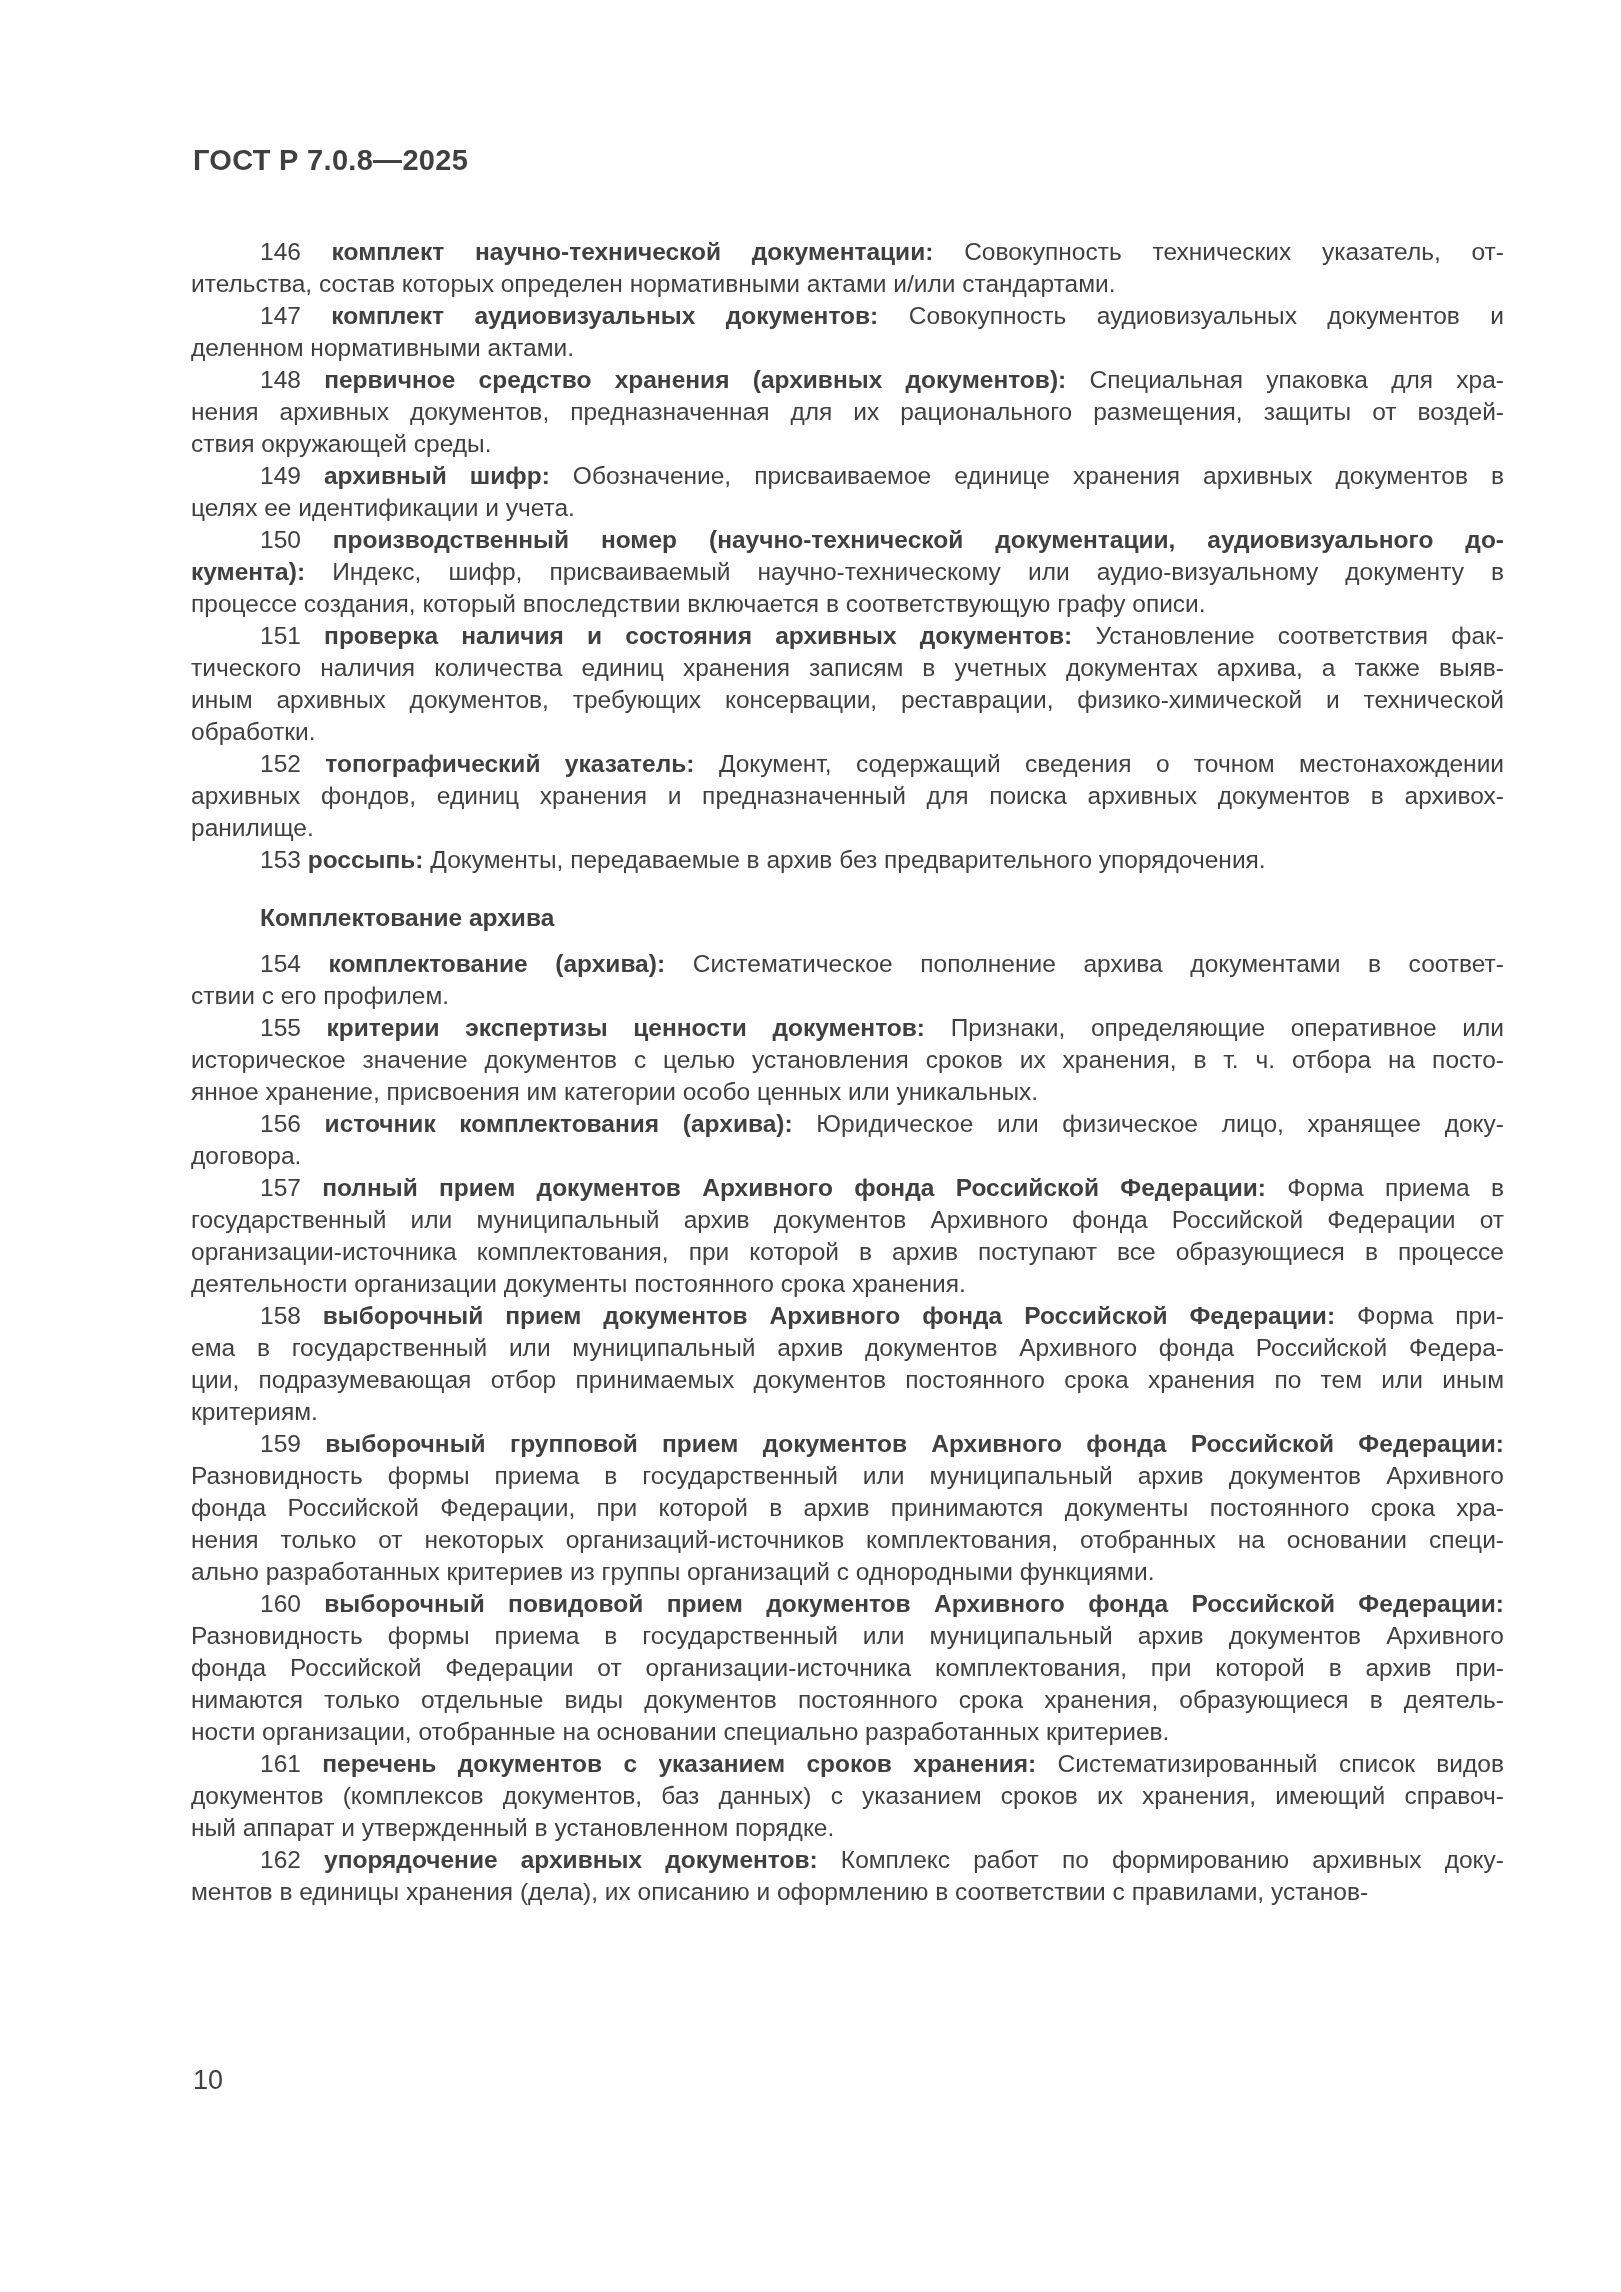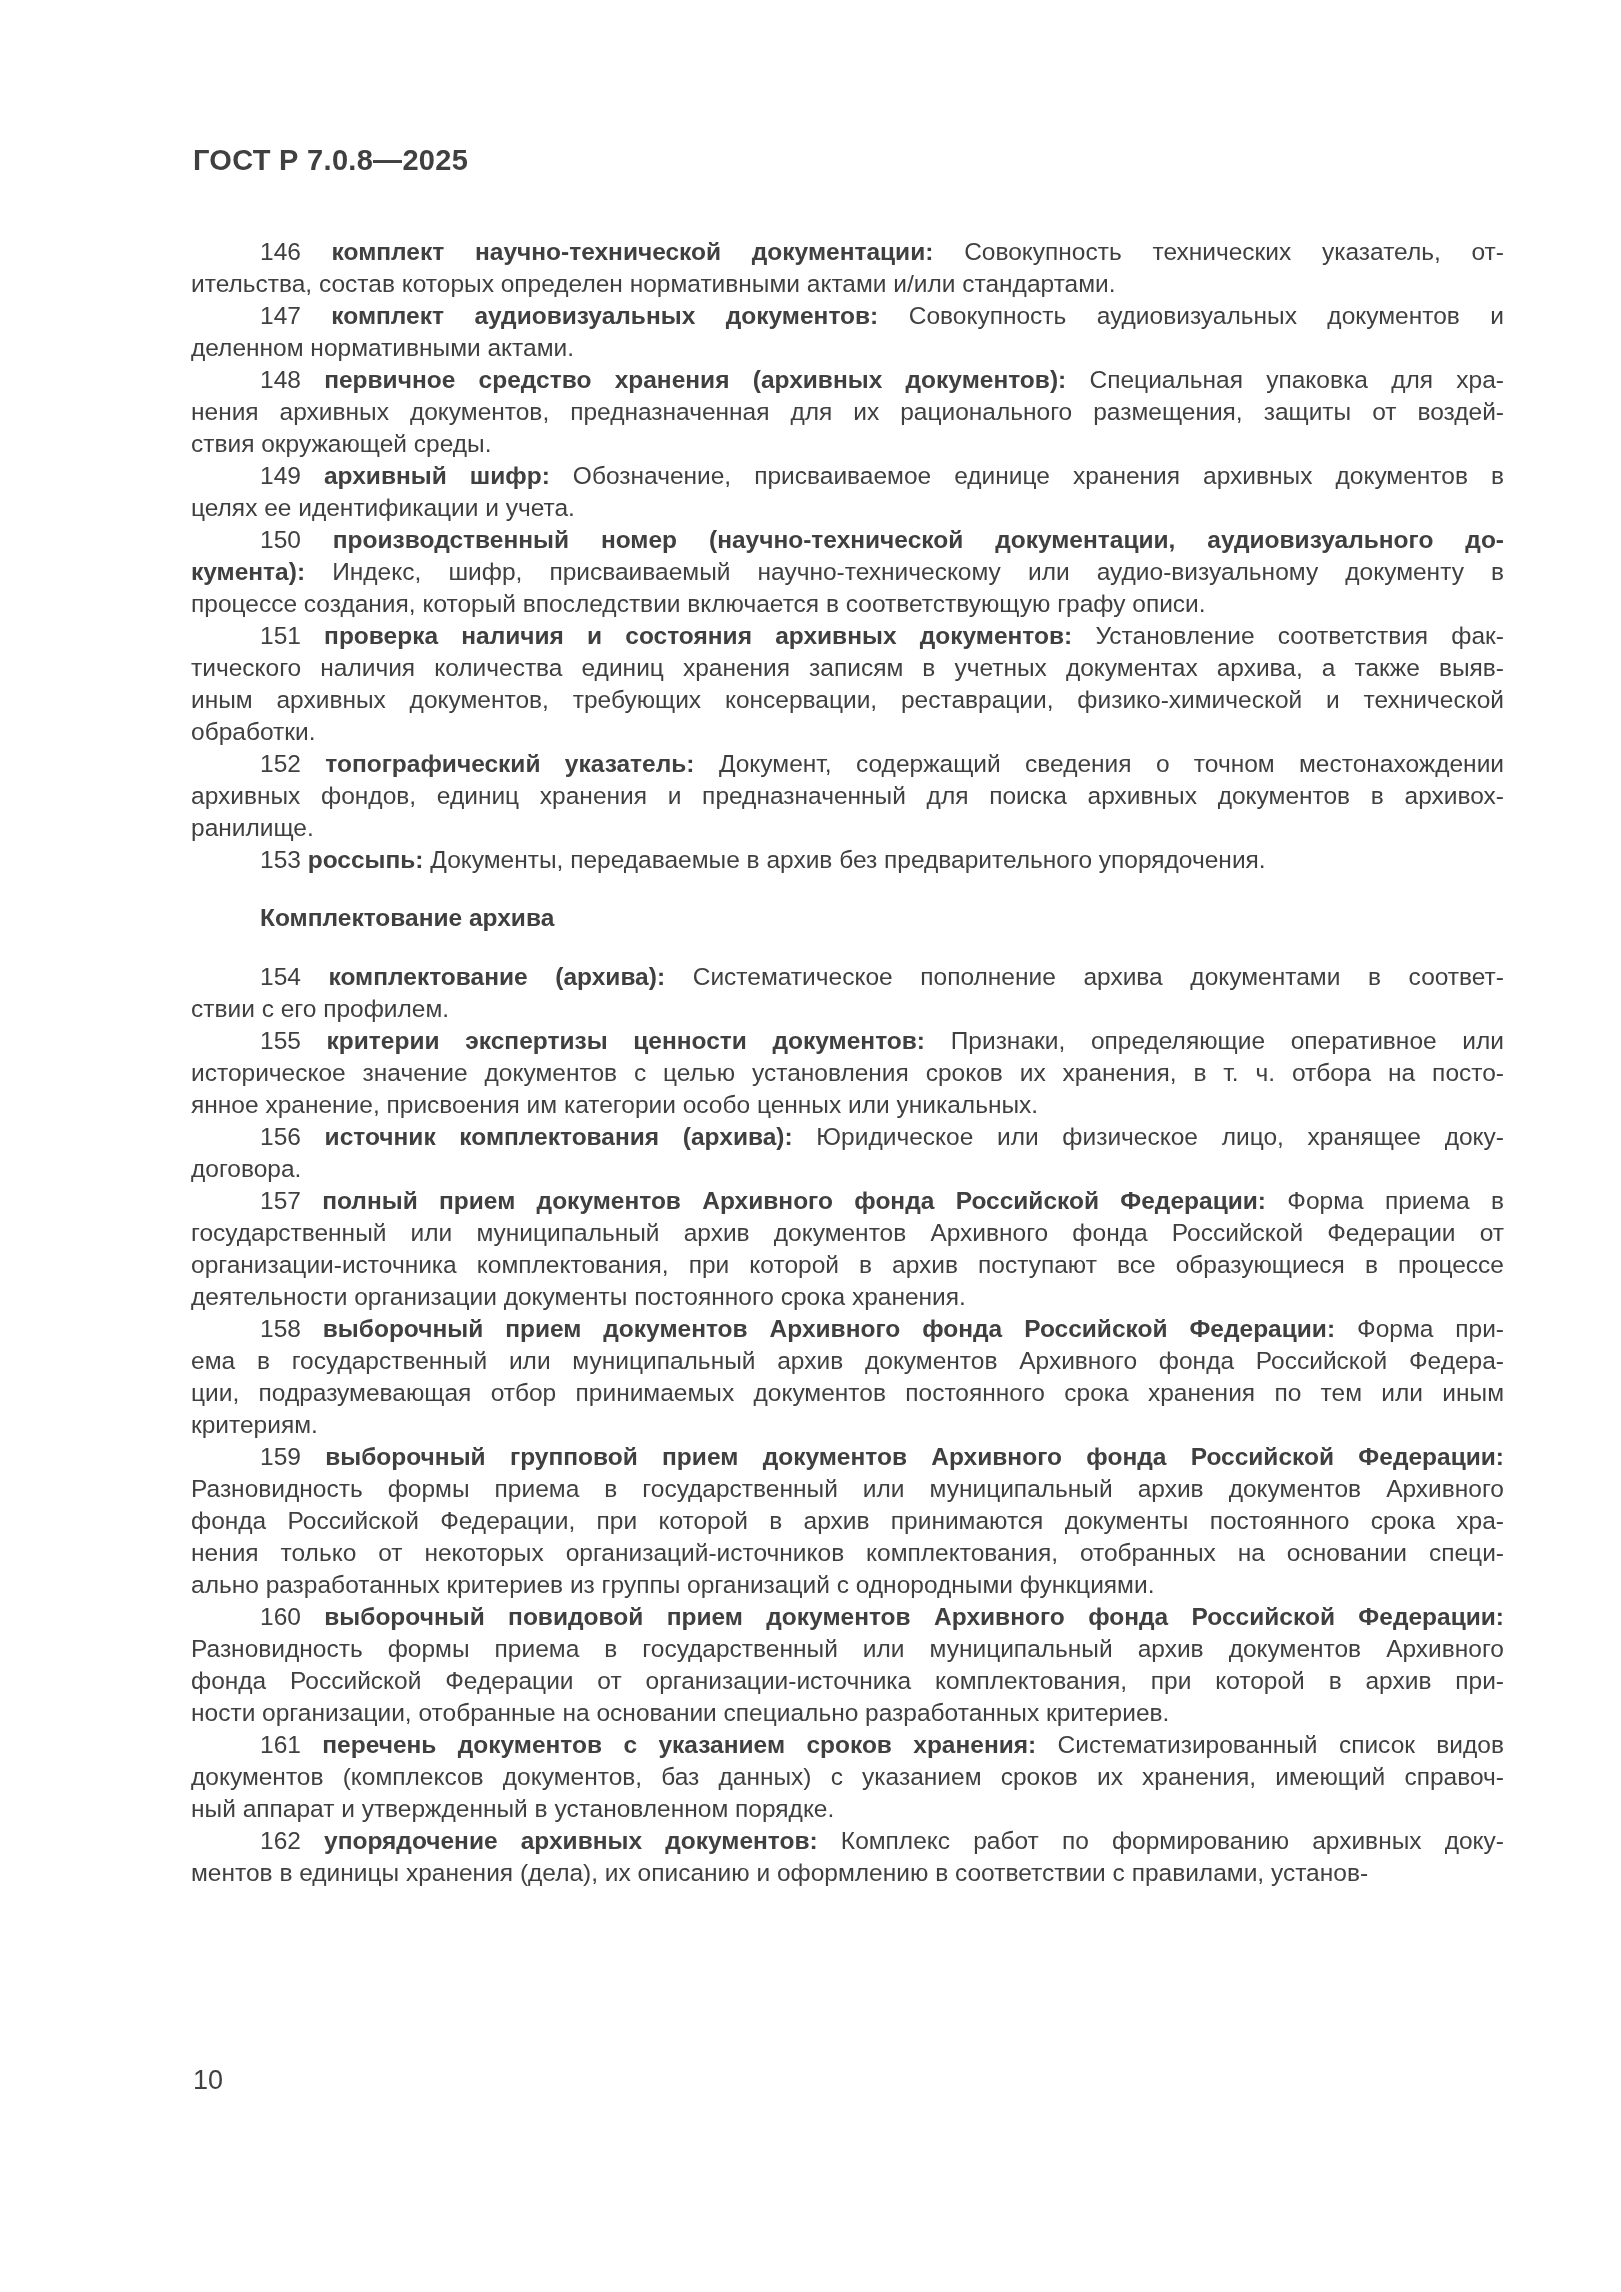--- a/index.html
+++ b/index.html
@@ -42,21 +42,21 @@
   }
   .line.last { text-align-last: left; }
   .line.first { text-indent: 69px; }
   .b { font-weight: 700; }
   .section-heading {
     height: 32px;
     line-height: 32px;
     font-weight: 700;
     text-indent: 69px;
     margin-top: 25.5px;
-    margin-bottom: 27px;
+    margin-bottom: 14px;
   }
   .page-footer {
     position: absolute;
     left: 193px;
     top: 2064px;
     font-size: 27px;
     line-height: 32px;
   }
 </style>
 </head>
@@ -132,20 +132,21 @@
         <div class="line first"><span>159 </span><span class="b">выборочный групповой прием документов Архивного фонда Российской Федерации:</span></div>
         <div class="line"><span>Разновидность формы приема в государственный или муниципальный архив документов Архивного</span></div>
         <div class="line"><span>фонда Российской Федерации, при которой в архив принимаются документы постоянного срока хра-</span></div>
         <div class="line"><span>нения только от некоторых организаций-источников комплектования, отобранных на основании специ-</span></div>
         <div class="line last"><span>ально разработанных критериев из группы организаций с однородными функциями.</span></div>
       </div>
       <div class="para">
         <div class="line first"><span>160 </span><span class="b">выборочный повидовой прием документов Архивного фонда Российской Федерации:</span></div>
         <div class="line"><span>Разновидность формы приема в государственный или муниципальный архив документов Архивного</span></div>
         <div class="line"><span>фонда Российской Федерации от организации-источника комплектования, при которой в архив при-</span></div>
+        <div class="line"><span>нимаются только отдельные виды документов постоянного срока хранения, образующиеся в деятель-</span></div>
         <div class="line last"><span>ности организации, отобранные на основании специально разработанных критериев.</span></div>
       </div>
       <div class="para">
         <div class="line first"><span>161 </span><span class="b">перечень документов с указанием сроков хранения:</span><span> Систематизированный список видов</span></div>
         <div class="line"><span>документов (комплексов документов, баз данных) с указанием сроков их хранения, имеющий справоч-</span></div>
         <div class="line last"><span>ный аппарат и утвержденный в установленном порядке.</span></div>
       </div>
       <div class="para">
         <div class="line first"><span>162 </span><span class="b">упорядочение архивных документов:</span><span> Комплекс работ по формированию архивных доку-</span></div>
         <div class="line last"><span>ментов в единицы хранения (дела), их описанию и оформлению в соответствии с правилами, установ-</span></div>

